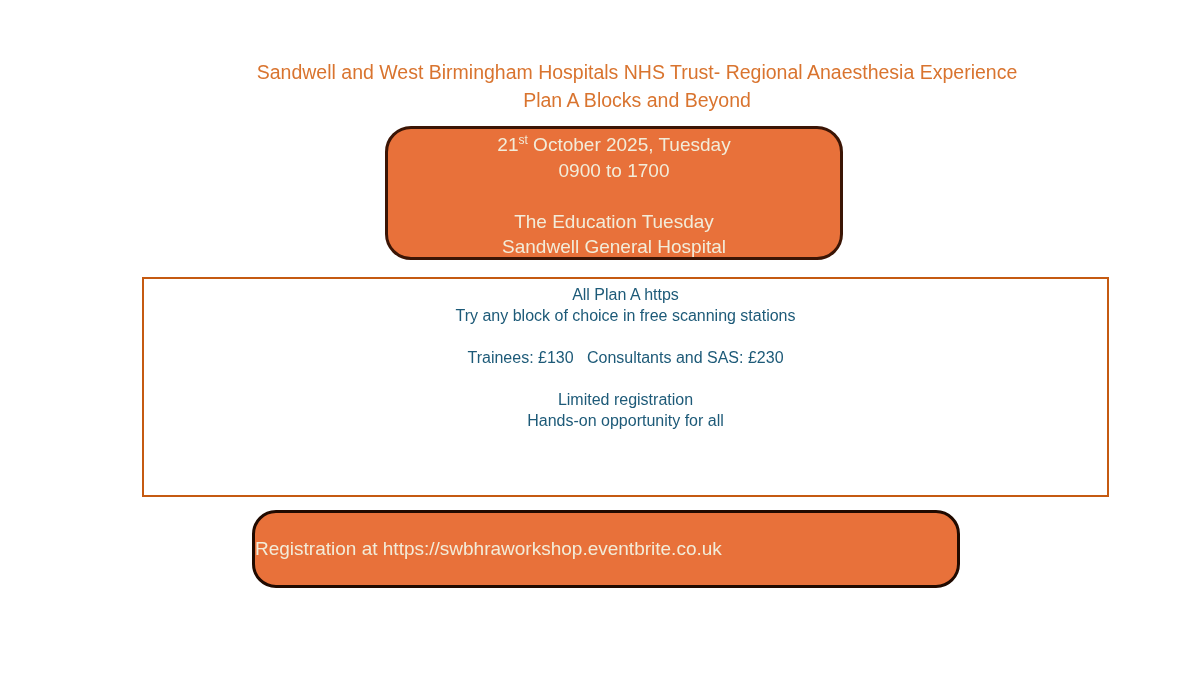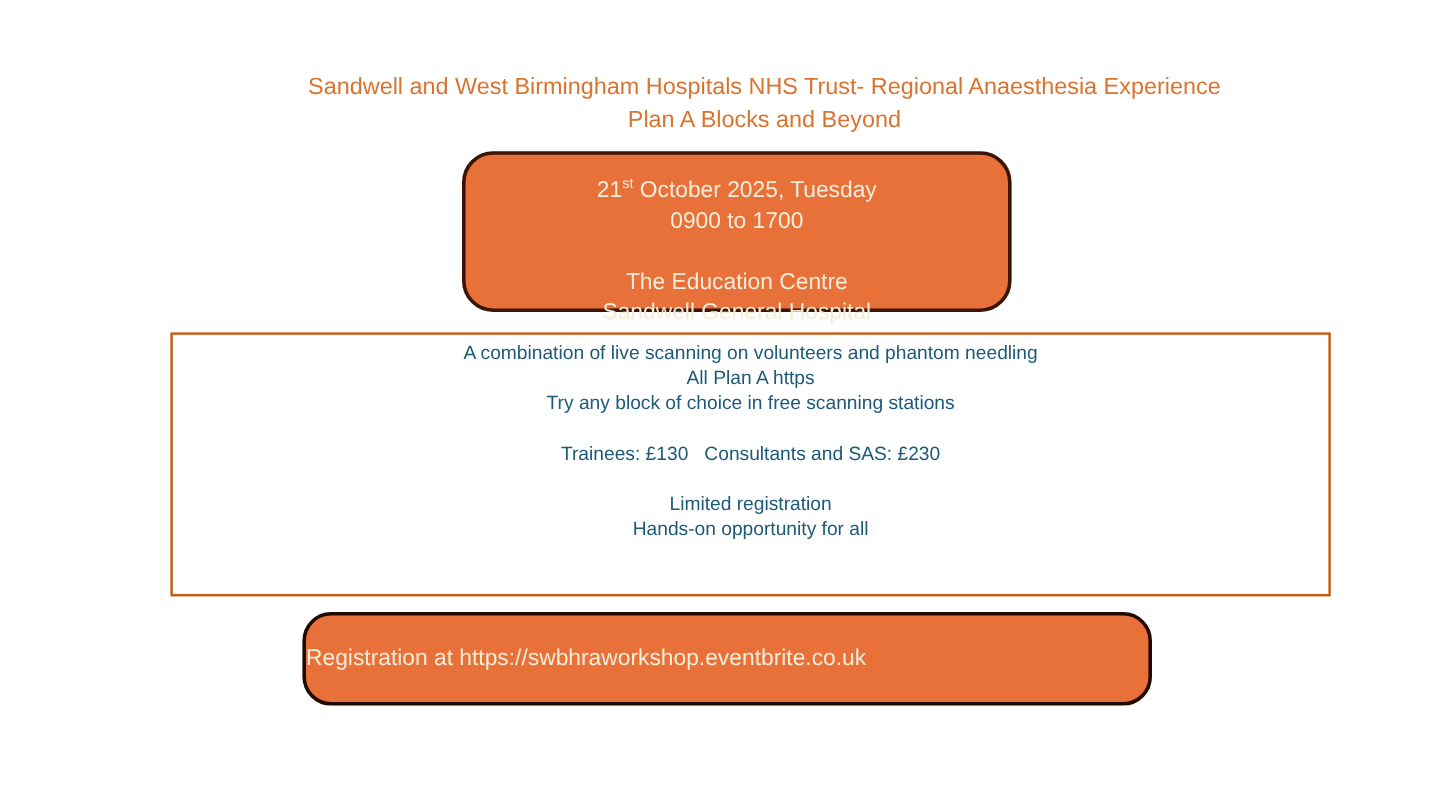--- a/index.html
+++ b/index.html
@@ -29,21 +29,21 @@
     top: 126px;
     width: 458px;
     height: 134px;
     box-sizing: border-box;
     background: #E8713A;
     border: 3px solid #3B1505;
     border-radius: 26px;
     color: #F2ECD9;
     font-size: 19px;
     text-align: center;
-    padding-top: 17px;
+    padding-top: 3px;
   }
   .date-box .line {
     min-height: 25.6px;
     line-height: 25.6px;
     white-space: pre-wrap;
   }
   .date-box sup {
     font-size: 12px;
     vertical-align: super;
     line-height: 0;
@@ -91,26 +91,25 @@
 
   <div class="flyer-title">
     <div>Sandwell and West Birmingham Hospitals NHS Trust- Regional Anaesthesia Experience</div>
     <div>Plan A Blocks and Beyond</div>
   </div>
 
   <div class="date-box">
     <div class="line"><span>21</span><sup>st</sup><span> October 2025, Tuesday</span></div>
     <div class="line">0900 to 1700</div>
     <div class="line"></div>
-    <div class="line">The Education Centre</div>
+    <div class="line">The Education Tuesday</div>
     <div class="line">Sandwell General Hospital</div>
   </div>
 
   <div class="details-box">
-    <div class="line">A combination of live scanning on volunteers and phantom needling</div>
     <div class="line">All Plan A https</div>
     <div class="line">Try any block of choice in free scanning stations</div>
     <div class="line"></div>
     <div class="line">Trainees: £130   Consultants and SAS: £230</div>
     <div class="line"></div>
     <div class="line">Limited registration</div>
     <div class="line">Hands-on opportunity for all</div>
   </div>
 
   <div class="reg-box">

